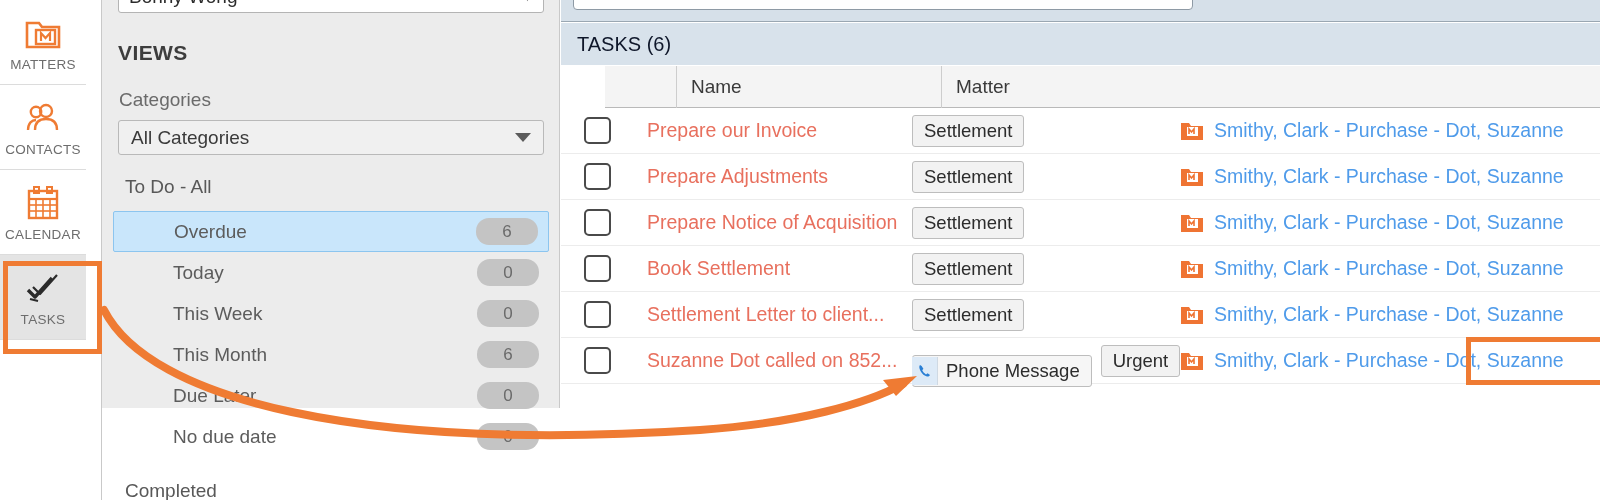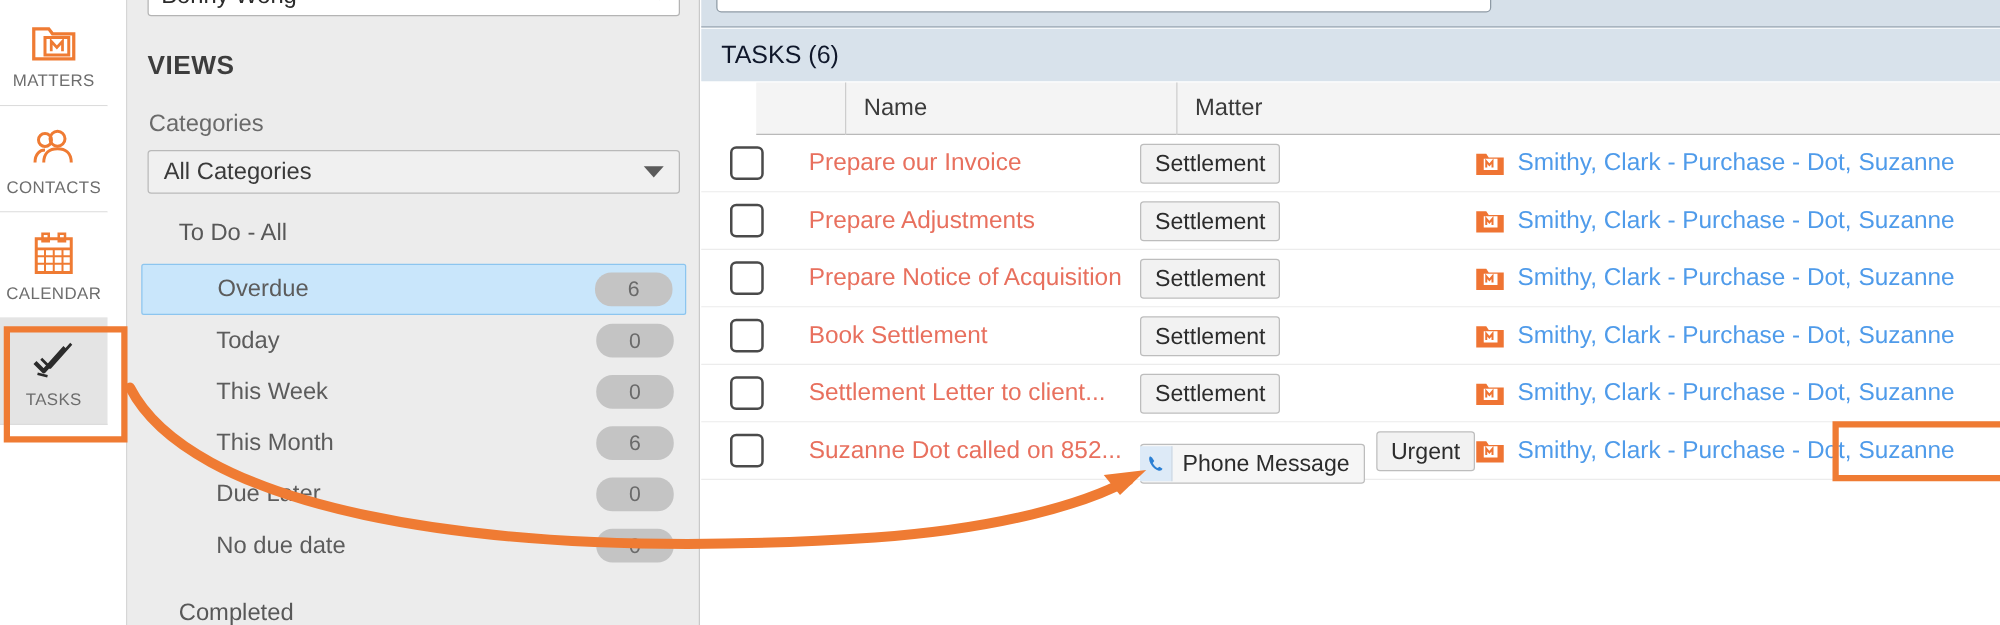--- a/index.html
+++ b/index.html
@@ -27,21 +27,21 @@
     font-size: 13.5px; color: #6d6d6d; letter-spacing: .3px;
   }
   .rail-icon { width: 42px; height: 40px; display: block; }
   .rail-hl {
     position: absolute; left: 3px; top: 261px; width: 99px; height: 93px;
     border: 5px solid #ef7b33; pointer-events: none; z-index: 30;
   }
 
   
   .views {
-    position: absolute; left: 102px; top: 0; width: 458px; height: 500px;
+    position: absolute; left: 102px; top: 0; width: 458px; height: 408px;
     background: #ececec; border-right: 1px solid #c9c9c9;
   }
   .user-select {
     position: absolute; left: 16px; top: -20px; width: 426px; height: 33px;
     background: #fff; border: 1px solid #b4b4b4; border-radius: 3px;
     display: flex; align-items: center; padding: 0 10px;
     font-size: 19px; color: #2b2b2b;
   }
   .user-select .caret { margin-left: auto; color: #777; font-size: 11px; }
 
@@ -60,21 +60,21 @@
     font-size: 19px; color: #3a3a3a;
   }
   .cat-select .arrow {
     margin-left: auto;
     width: 0; height: 0;
     border-left: 8px solid transparent; border-right: 8px solid transparent;
     border-top: 9px solid #5b5b5b;
   }
 
   .group-head {
-    position: absolute; left: 23px; font-size: 19px; color: #585858; margin-left: 18px;
+    position: absolute; left: 23px; font-size: 19px; color: #585858;
   }
   .group-head.todo { top: 176px; }
   .group-head.completed { top: 480px; }
 
   .vlist { position: absolute; left: 0; top: 211px; width: 458px; }
   .vitem {
     position: relative; height: 41px; display: flex; align-items: center;
     padding: 0 10px 0 60px; margin: 0 11px;
   }
   .vitem.selected {

